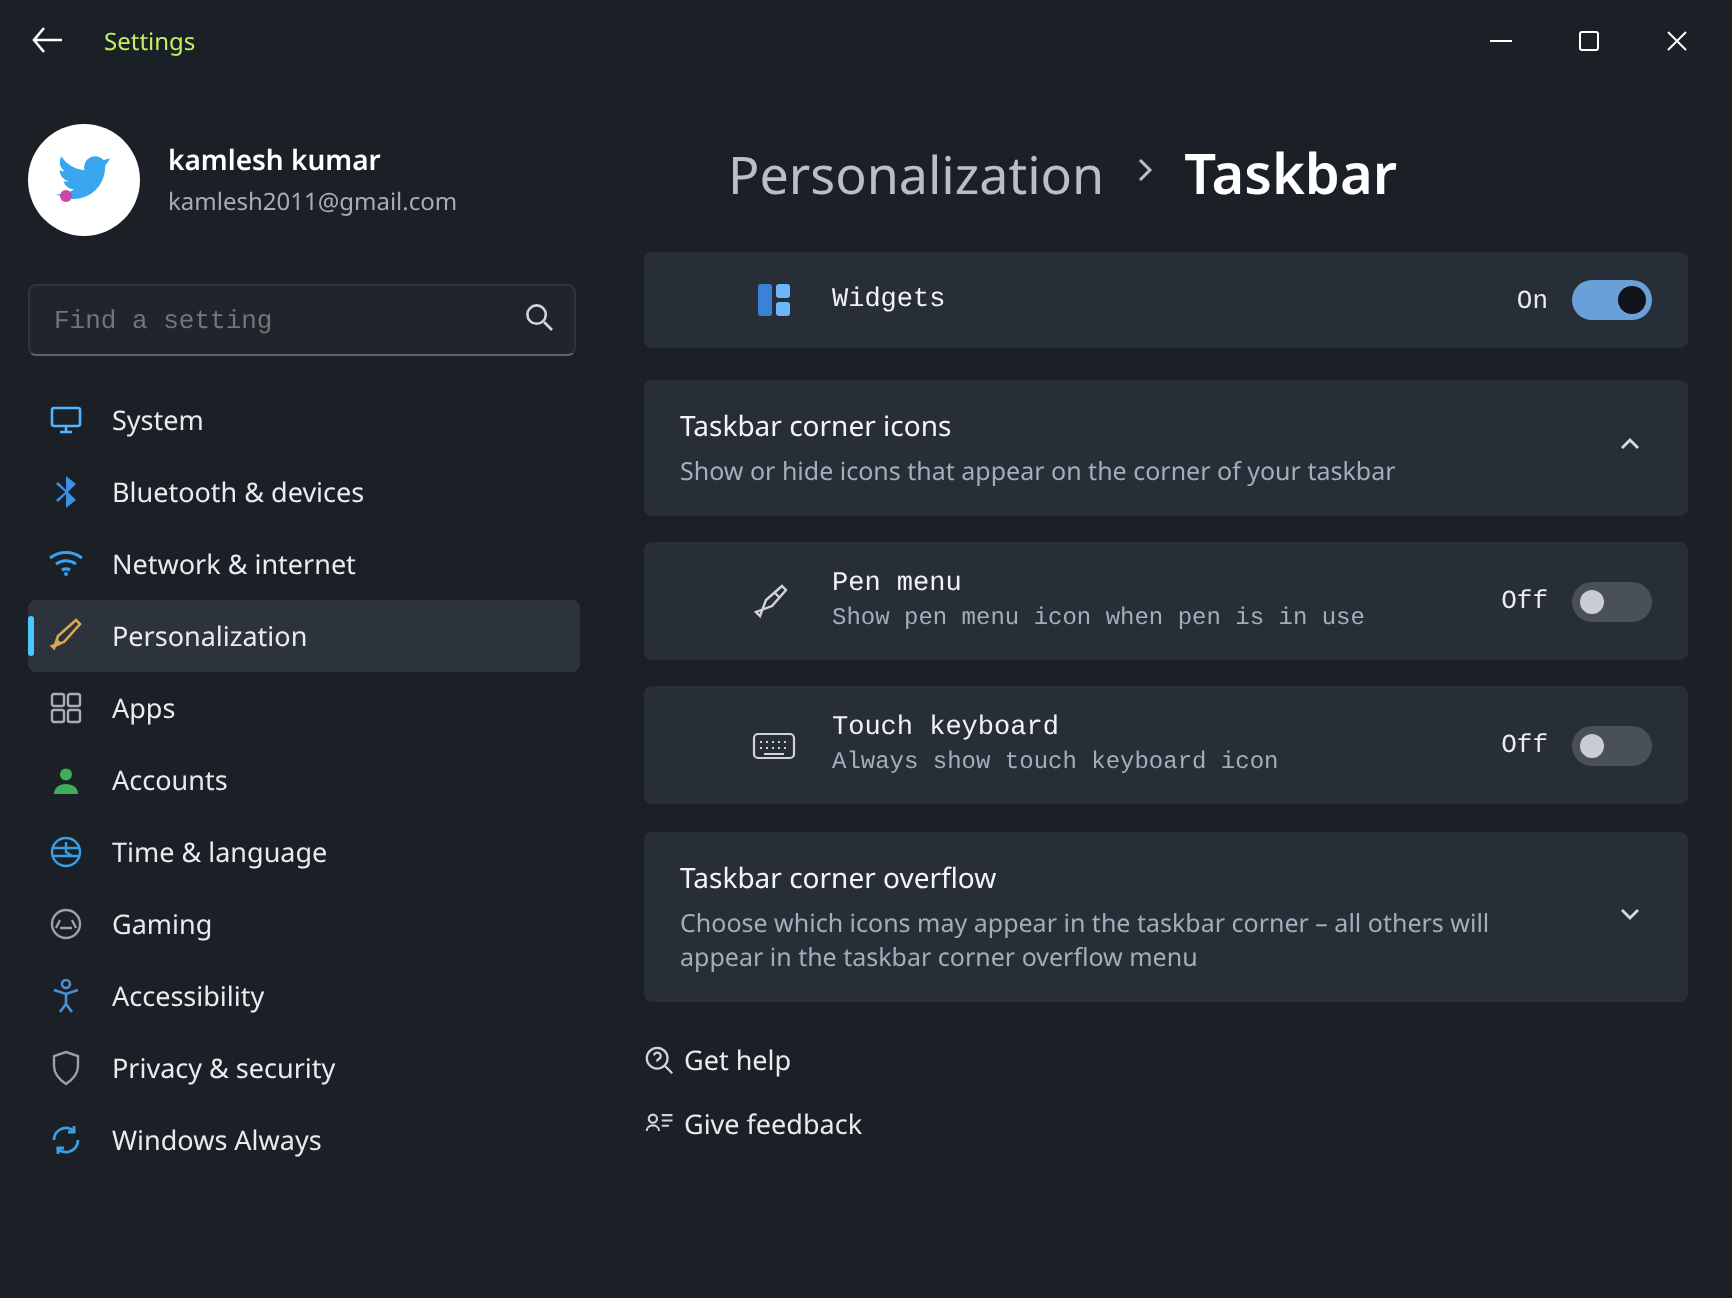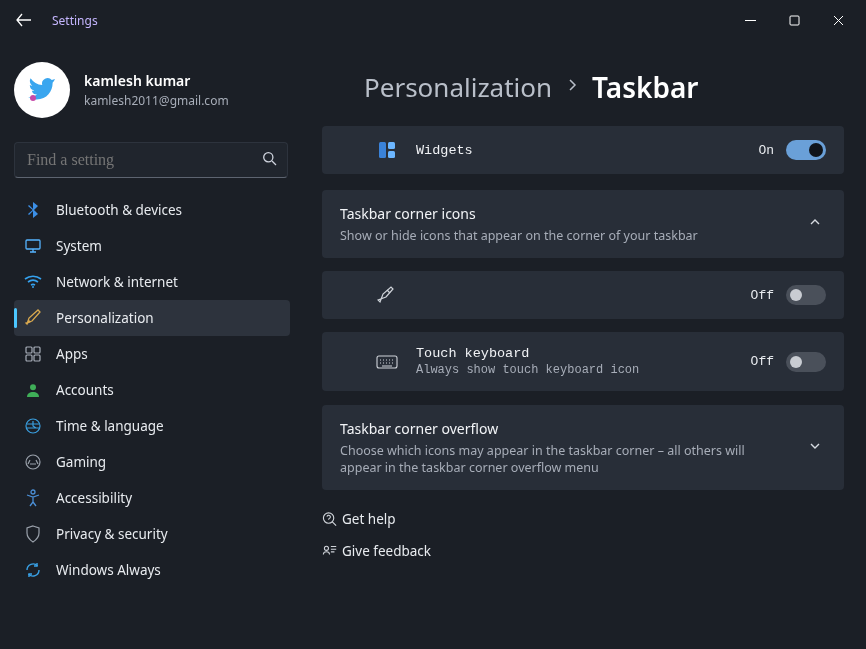--- a/index.html
+++ b/index.html
@@ -27,21 +27,21 @@
   }
 
   
   .titlebar{
     display:flex;align-items:center;justify-content:space-between;
     height:40px;padding:0 6px 0 14px;
   }
   .tb-left{display:flex;align-items:center;gap:18px;}
   .back-arrow{width:20px;height:20px;display:flex;align-items:center;justify-content:center;cursor:pointer;}
   .back-arrow svg{stroke:#fff;}
-  .tb-title{font-size:12px;color:#c4b5fd;}
+  .tb-title{font-size:12px;color:#bef264;}
   .win-controls{display:flex;}
   .win-btn{width:44px;height:30px;display:flex;align-items:center;justify-content:center;cursor:pointer;}
   .win-btn svg{stroke:#fff;fill:none;}
 
   
   .shell{display:flex;height:calc(100% - 40px);}
   .sidebar{width:300px;padding:8px 10px 0 14px;box-sizing:border-box;display:flex;flex-direction:column;}
   .content{flex:1;padding:28px 22px 0 22px;box-sizing:border-box;overflow:hidden;}
 
   
@@ -55,21 +55,21 @@
   .profile-email{font-size:12px;color:var(--text-dim);margin-top:2px;}
 
   
   .search{
     display:flex;align-items:center;background:#20252d;border:1px solid #2d333d;
     border-bottom:1px solid #5d6470;border-radius:4px;height:34px;
     padding:0 10px;margin:4px 2px 14px 0;
   }
   .search input{
     flex:1;background:transparent;border:none;outline:none;color:#d8dde6;
-    font-size:16px;font-family:Liberation Serif, serif;
+    font-size:13px;font-family:Liberation Mono, monospace;
   }
   .search-icon svg{stroke:#cfd4de;}
 
   
   .nav{display:flex;flex-direction:column;gap:0;}
   .nav-item{
     display:flex;align-items:center;gap:14px;height:36px;
     padding:0 10px;border-radius:4px;cursor:pointer;
   }
   .nav-item.selected{background:var(--sidebar-sel);position:relative;}
@@ -186,34 +186,34 @@
         <svg width="15" height="15" viewBox="0 0 15 15" fill="none" stroke-width="1.3">
             <circle cx="6.3" cy="6.3" r="4.6"></circle>
             <path d="M10 10l4 4"></path>
           </svg>
       </span>
     </div>
 
     <div class="nav">
       <div class="nav-item">
         <span class="nav-icon">
-            <svg width="16" height="16" viewBox="0 0 16 16">
-              <path fill="#3c8fe6" d="M8 0l5 4-4 4 4 4-5 4V9L4 13l-1-1 4.6-4L3 4l1-1 4 4V0z"></path>
-            </svg>
-          </span>
-        <span class="nav-label">Bluetooth &amp; devices</span>
-      </div>
-      <div class="nav-item">
-        <span class="nav-icon">
             <svg width="18" height="18" viewBox="0 0 18 18" fill="none" stroke="#55b4ff" stroke-width="1.3">
               <rect x="2" y="3" width="14" height="9" rx="1"></rect>
               <path d="M6 15h6M9 12v3"></path>
             </svg>
           </span>
         <span class="nav-label">System</span>
+      </div>
+      <div class="nav-item">
+        <span class="nav-icon">
+            <svg width="16" height="16" viewBox="0 0 16 16">
+              <path fill="#3c8fe6" d="M8 0l5 4-4 4 4 4-5 4V9L4 13l-1-1 4.6-4L3 4l1-1 4 4V0z"></path>
+            </svg>
+          </span>
+        <span class="nav-label">Bluetooth &amp; devices</span>
       </div>
       <div class="nav-item">
         <span class="nav-icon">
             <svg width="18" height="14" viewBox="0 0 18 14" fill="none" stroke="#35a2ef" stroke-width="1.6">
               <path d="M1 4a13 13 0 0 1 16 0M4 7a8.5 8.5 0 0 1 10 0M7 10a4 4 0 0 1 4 0"></path>
               <circle cx="9" cy="12" r="1" fill="#35a2ef" stroke="none"></circle>
             </svg>
           </span>
         <span class="nav-label">Network &amp; internet</span>
       </div>
@@ -335,20 +335,24 @@
         </span>
       </div>
 
       <div class="panel row">
         <span class="item-icon">
           <svg width="20" height="20" viewBox="0 0 20 20" fill="none" stroke="#d0d4da" stroke-width="1.2">
               <path d="M3 17l3-8 8-7 2 2-7 8-8 3z"></path>
               <path d="M10 5l3 3"></path>
             </svg>
         </span>
+        <div class="item-text">
+          <div class="item-title">Pen menu</div>
+          <div class="item-sub">Show pen menu icon when pen is in use</div>
+        </div>
         <div class="right">
           <span class="state-label">Off</span>
           <div class="toggle off">
               <div class="knob"></div>
             </div>
         </div>
       </div>
 
       <div class="panel row">
         <span class="item-icon">

